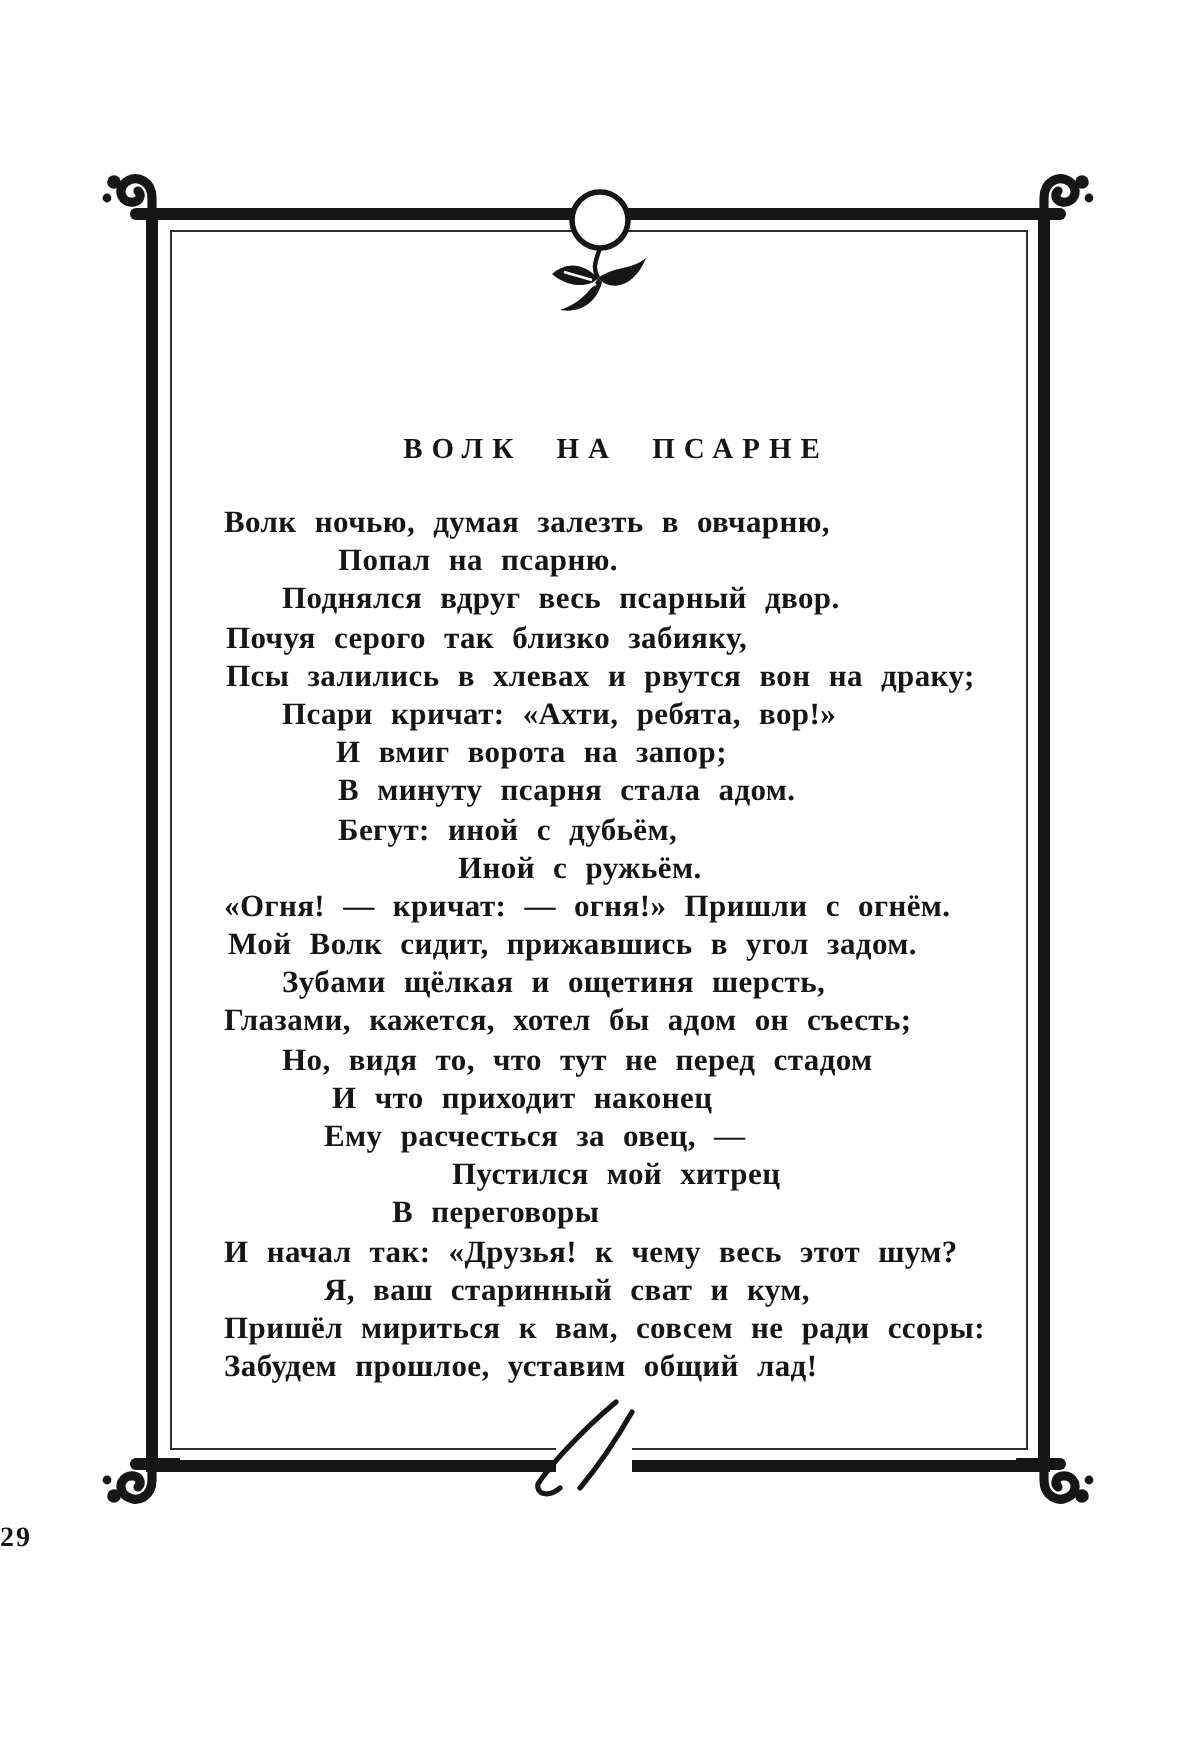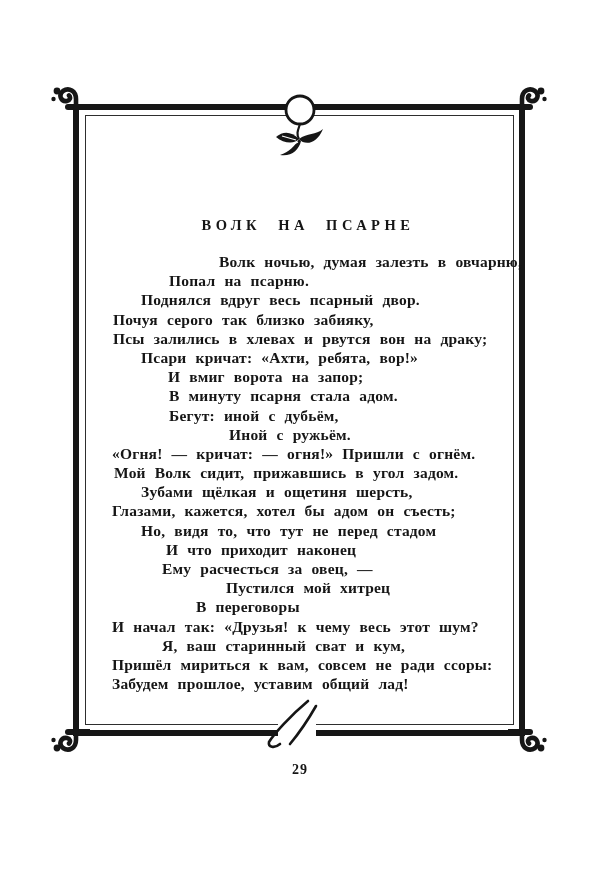--- a/index.html
+++ b/index.html
@@ -30,21 +30,21 @@
     position:absolute;left:73px;top:217px;width:470px;text-align:center;
     font-size:14.5px;font-weight:bold;letter-spacing:4.5px;word-spacing:9px;
   }
   .poem{
     position:absolute;left:112px;top:252px;width:410px;
     font-size:15.5px;font-weight:bold;line-height:19.2px;
     letter-spacing:0.2px;word-spacing:5px;white-space:nowrap;
   }
   .poem-line{height:19.2px;}
   .page-number{
-    position:absolute;left:0;top:762px;width:600px;text-align:center;
+    position:absolute;left:0;top:762px;width:600px;text-align:left;
     font-size:14px;font-weight:bold;letter-spacing:1px;
   }
 </style>
 </head>
 <body>
 
 <div class="page">
 
   <div class="frame-outer"></div>
   <div class="frame-inner"></div>
@@ -97,21 +97,21 @@
     <svg width="80" height="60" viewBox="0 0 80 60">
       <rect x="18" y="28" width="38" height="18" fill="#ffffff"></rect>
       <path d="M20,52 C14,57 8,55 9,50 C14,42 30,24 48,9" fill="none" stroke="#161616" stroke-width="2.6" stroke-linecap="round"></path>
       <path d="M30,52 C40,40 48,28 56,14" fill="none" stroke="#161616" stroke-width="2.6" stroke-linecap="round"></path>
     </svg>
   </div>
 
   <div class="poem-title">ВОЛК НА ПСАРНЕ</div>
 
   <div class="poem">
-      <div class="poem-line" style="padding-left: 0px; text-align: right;">Волк ночью, думая залезть в овчарню,</div>
+      <div class="poem-line" style="padding-left: 0px;">Волк ночью, думая залезть в овчарню,</div>
       <div class="poem-line" style="padding-left: 57px;">Попал на псарню.</div>
       <div class="poem-line" style="padding-left: 29px;">Поднялся вдруг весь псарный двор.</div>
       <div class="poem-line" style="padding-left: 1px;">Почуя серого так близко забияку,</div>
       <div class="poem-line" style="padding-left: 1px;">Псы залились в хлевах и рвутся вон на драку;</div>
       <div class="poem-line" style="padding-left: 29px;">Псари кричат: «Ахти, ребята, вор!»</div>
       <div class="poem-line" style="padding-left: 56px;">И вмиг ворота на запор;</div>
       <div class="poem-line" style="padding-left: 57px;">В минуту псарня стала адом.</div>
       <div class="poem-line" style="padding-left: 57px;">Бегут: иной с дубьём,</div>
       <div class="poem-line" style="padding-left: 117px;">Иной с ружьём.</div>
       <div class="poem-line" style="padding-left: 0px;">«Огня! — кричат: — огня!» Пришли с огнём.</div>

